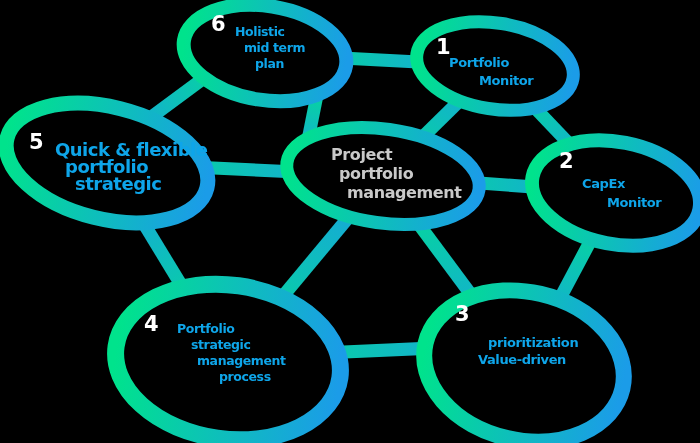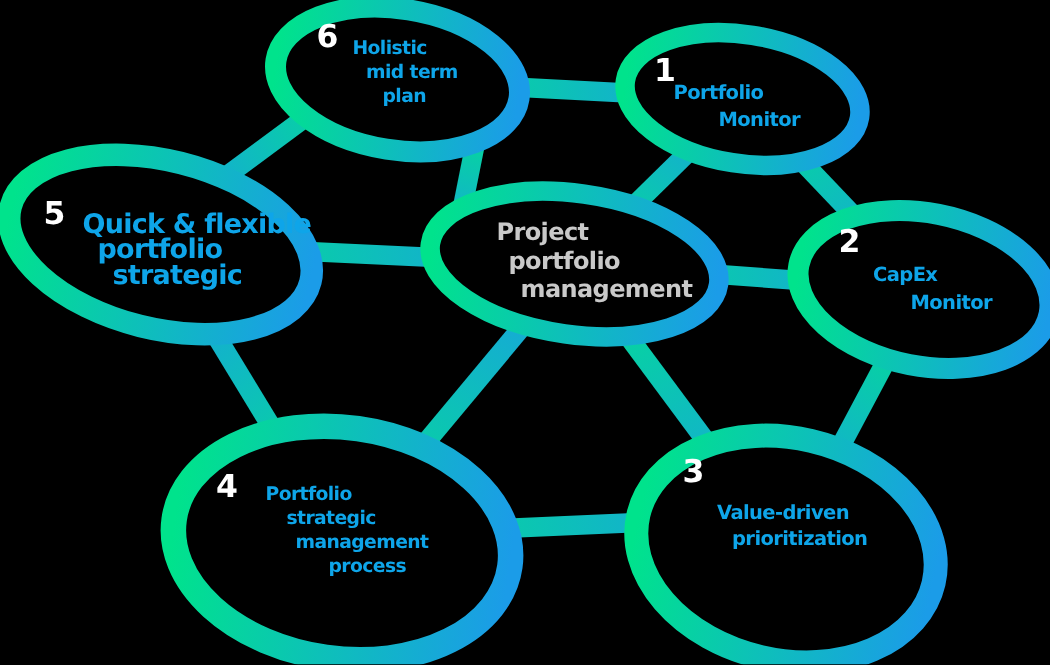--- a/index.html
+++ b/index.html
@@ -127,22 +127,22 @@
     </div>
   <div class="lbl" id="lb1">
       <div style="margin-left: 0px;">Portfolio</div>
       <div style="margin-left: 30px;">Monitor</div>
     </div>
   <div class="lbl" id="lb2">
       <div style="margin-left: 0px;">CapEx</div>
       <div style="margin-left: 25px;">Monitor</div>
     </div>
   <div class="lbl" id="lb3">
+      <div style="margin-left: 10px;">prioritization</div>
       <div style="margin-left: 0px;">Value-driven</div>
-      <div style="margin-left: 10px;">prioritization</div>
     </div>
   <div class="lbl" id="lb4">
       <div style="margin-left: 0px;">Portfolio</div>
       <div style="margin-left: 14px;">strategic</div>
       <div style="margin-left: 20px;">management</div>
       <div style="margin-left: 42px;">process</div>
     </div>
   <div class="lbl" id="lb5">
       <div style="margin-left: 0px;">Quick &amp; flexible</div>
       <div style="margin-left: 10px;">portfolio</div>

